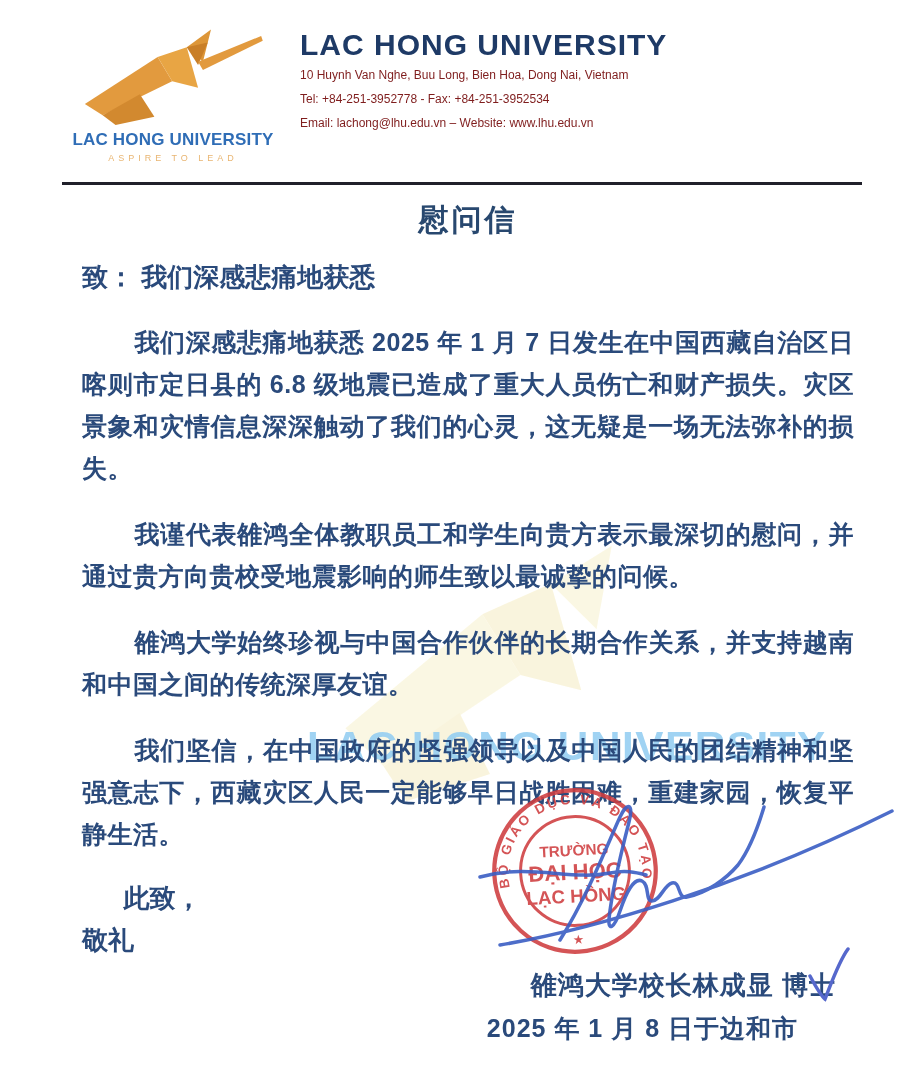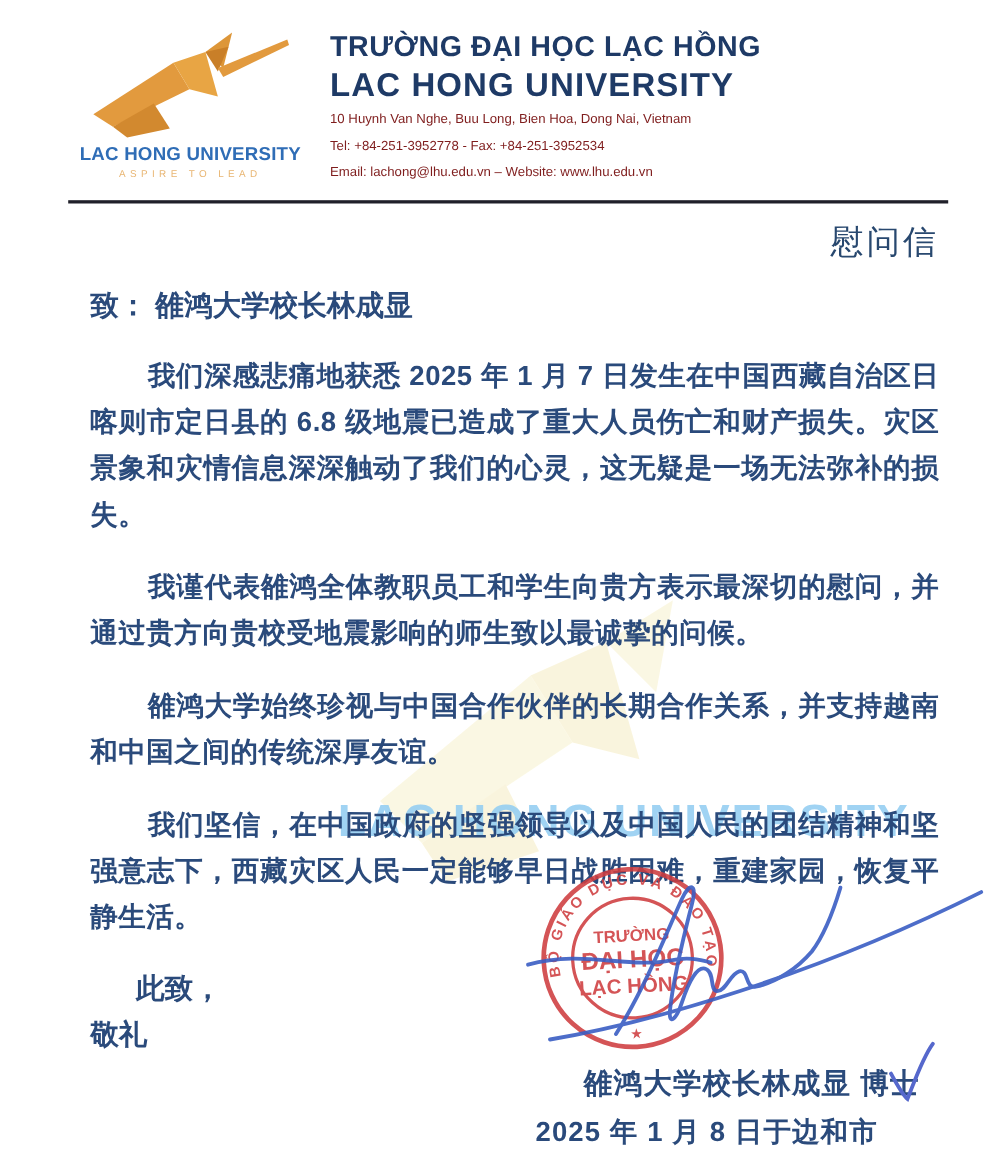--- a/index.html
+++ b/index.html
@@ -16,21 +16,21 @@
   .logo-tagline { font-size:9px; color:#e3a34f; letter-spacing:4px; margin-top:3px; opacity:.8; }
   .head-info { margin-left:20px; color:#1e3a66; }
   .uni-vi { font-size:26px; font-weight:bold; letter-spacing:.5px; line-height:33px; }
   .uni-en { font-size:30px; font-weight:bold; letter-spacing:1px; line-height:37px; }
   .head-line { font-size:12px; font-weight:500; line-height:24px; color:#7f1d1d; }
 
   .rule { position:absolute; top:182px; left:62px; width:800px; height:3px; background:#20202a; }
 
   
   .content { position:absolute; top:192px; left:82px; width:772px; color:#2a4a7b; z-index:2; }
-  .title { text-align:right; font-size:30px; font-weight:normal; color:#28486f; margin:8px 0 0; letter-spacing:3px; }
+  .title { text-align:center; font-size:30px; font-weight:bold; color:#28486f; margin:8px 0 0; letter-spacing:3px; }
   .salutation { margin-top:16px; font-size:26px; font-weight:bold; line-height:40px; }
   .para { margin:24px 0 0; font-size:25px; font-weight:600; line-height:42px;
           text-indent:2.1em; text-align:justify; letter-spacing:.5px; }
   .closing-1 { margin-top:26px; font-size:26px; font-weight:bold; line-height:34px; text-indent:1.6em; }
   .closing-2 { margin-top:8px; font-size:26px; font-weight:bold; line-height:34px; }
 
   
   .wm-bird { position:absolute; top:545px; left:315px; width:350px; height:260px; z-index:0; opacity:.45; }
   .wm-text {
     position:absolute; top:723px; left:307px; z-index:1;
@@ -71,33 +71,32 @@
         <polygon points="28,106 74,80 92,108 44,118" fill="#d2892f"></polygon>
         <polygon points="96,34 132,22 146,72 114,64" fill="#e8a544"></polygon>
         <polygon points="132,22 162,0 152,40" fill="#dd9638"></polygon>
         <polygon points="132,22 158,16 146,44" fill="#c97f28"></polygon>
         <polygon points="146,40 224,8 226,14 152,50" fill="#e29a3e"></polygon>
       </svg>
       <div class="logo-name">LAC HONG UNIVERSITY</div>
       <div class="logo-tagline">ASPIRE TO LEAD</div>
     </div>
     <div class="head-info">
-      <div class="uni-vi">TRƯỜNG ĐẠI HỌC LẠC HỒNG</div>
       <div class="uni-en">LAC HONG UNIVERSITY</div>
       <div class="head-line">10 Huynh Van Nghe, Buu Long, Bien Hoa, Dong Nai, Vietnam</div>
       <div class="head-line">Tel: +84-251-3952778 - Fax: +84-251-3952534</div>
       <div class="head-line">Email: lachong@lhu.edu.vn – Website: www.lhu.edu.vn</div>
     </div>
   </header>
 
   <div class="rule"></div>
 
   <main class="content">
     <h1 class="title">慰问信</h1>
-    <div class="salutation">致： 雒鸿大学校长林成显</div>
+    <div class="salutation">致： 我们深感悲痛地获悉</div>
     <p class="para">我们深感悲痛地获悉 2025 年 1 月 7 日发生在中国西藏自治区日喀则市定日县的 6.8 级地震已造成了重大人员伤亡和财产损失。灾区景象和灾情信息深深触动了我们的心灵，这无疑是一场无法弥补的损失。</p>
     <p class="para">我谨代表雒鸿全体教职员工和学生向贵方表示最深切的慰问，并通过贵方向贵校受地震影响的师生致以最诚挚的问候。</p>
     <p class="para">雒鸿大学始终珍视与中国合作伙伴的长期合作关系，并支持越南和中国之间的传统深厚友谊。</p>
     <p class="para">我们坚信，在中国政府的坚强领导以及中国人民的团结精神和坚强意志下，西藏灾区人民一定能够早日战胜困难，重建家园，恢复平静生活。</p>
     <div class="closing-1">此致，</div>
     <div class="closing-2">敬礼</div>
   </main>
 
   <svg class="stamp" viewBox="0 0 200 200" aria-hidden="false">
     <circle cx="100" cy="100" r="95" fill="none" stroke="#cf3d3f" stroke-width="5"></circle>

